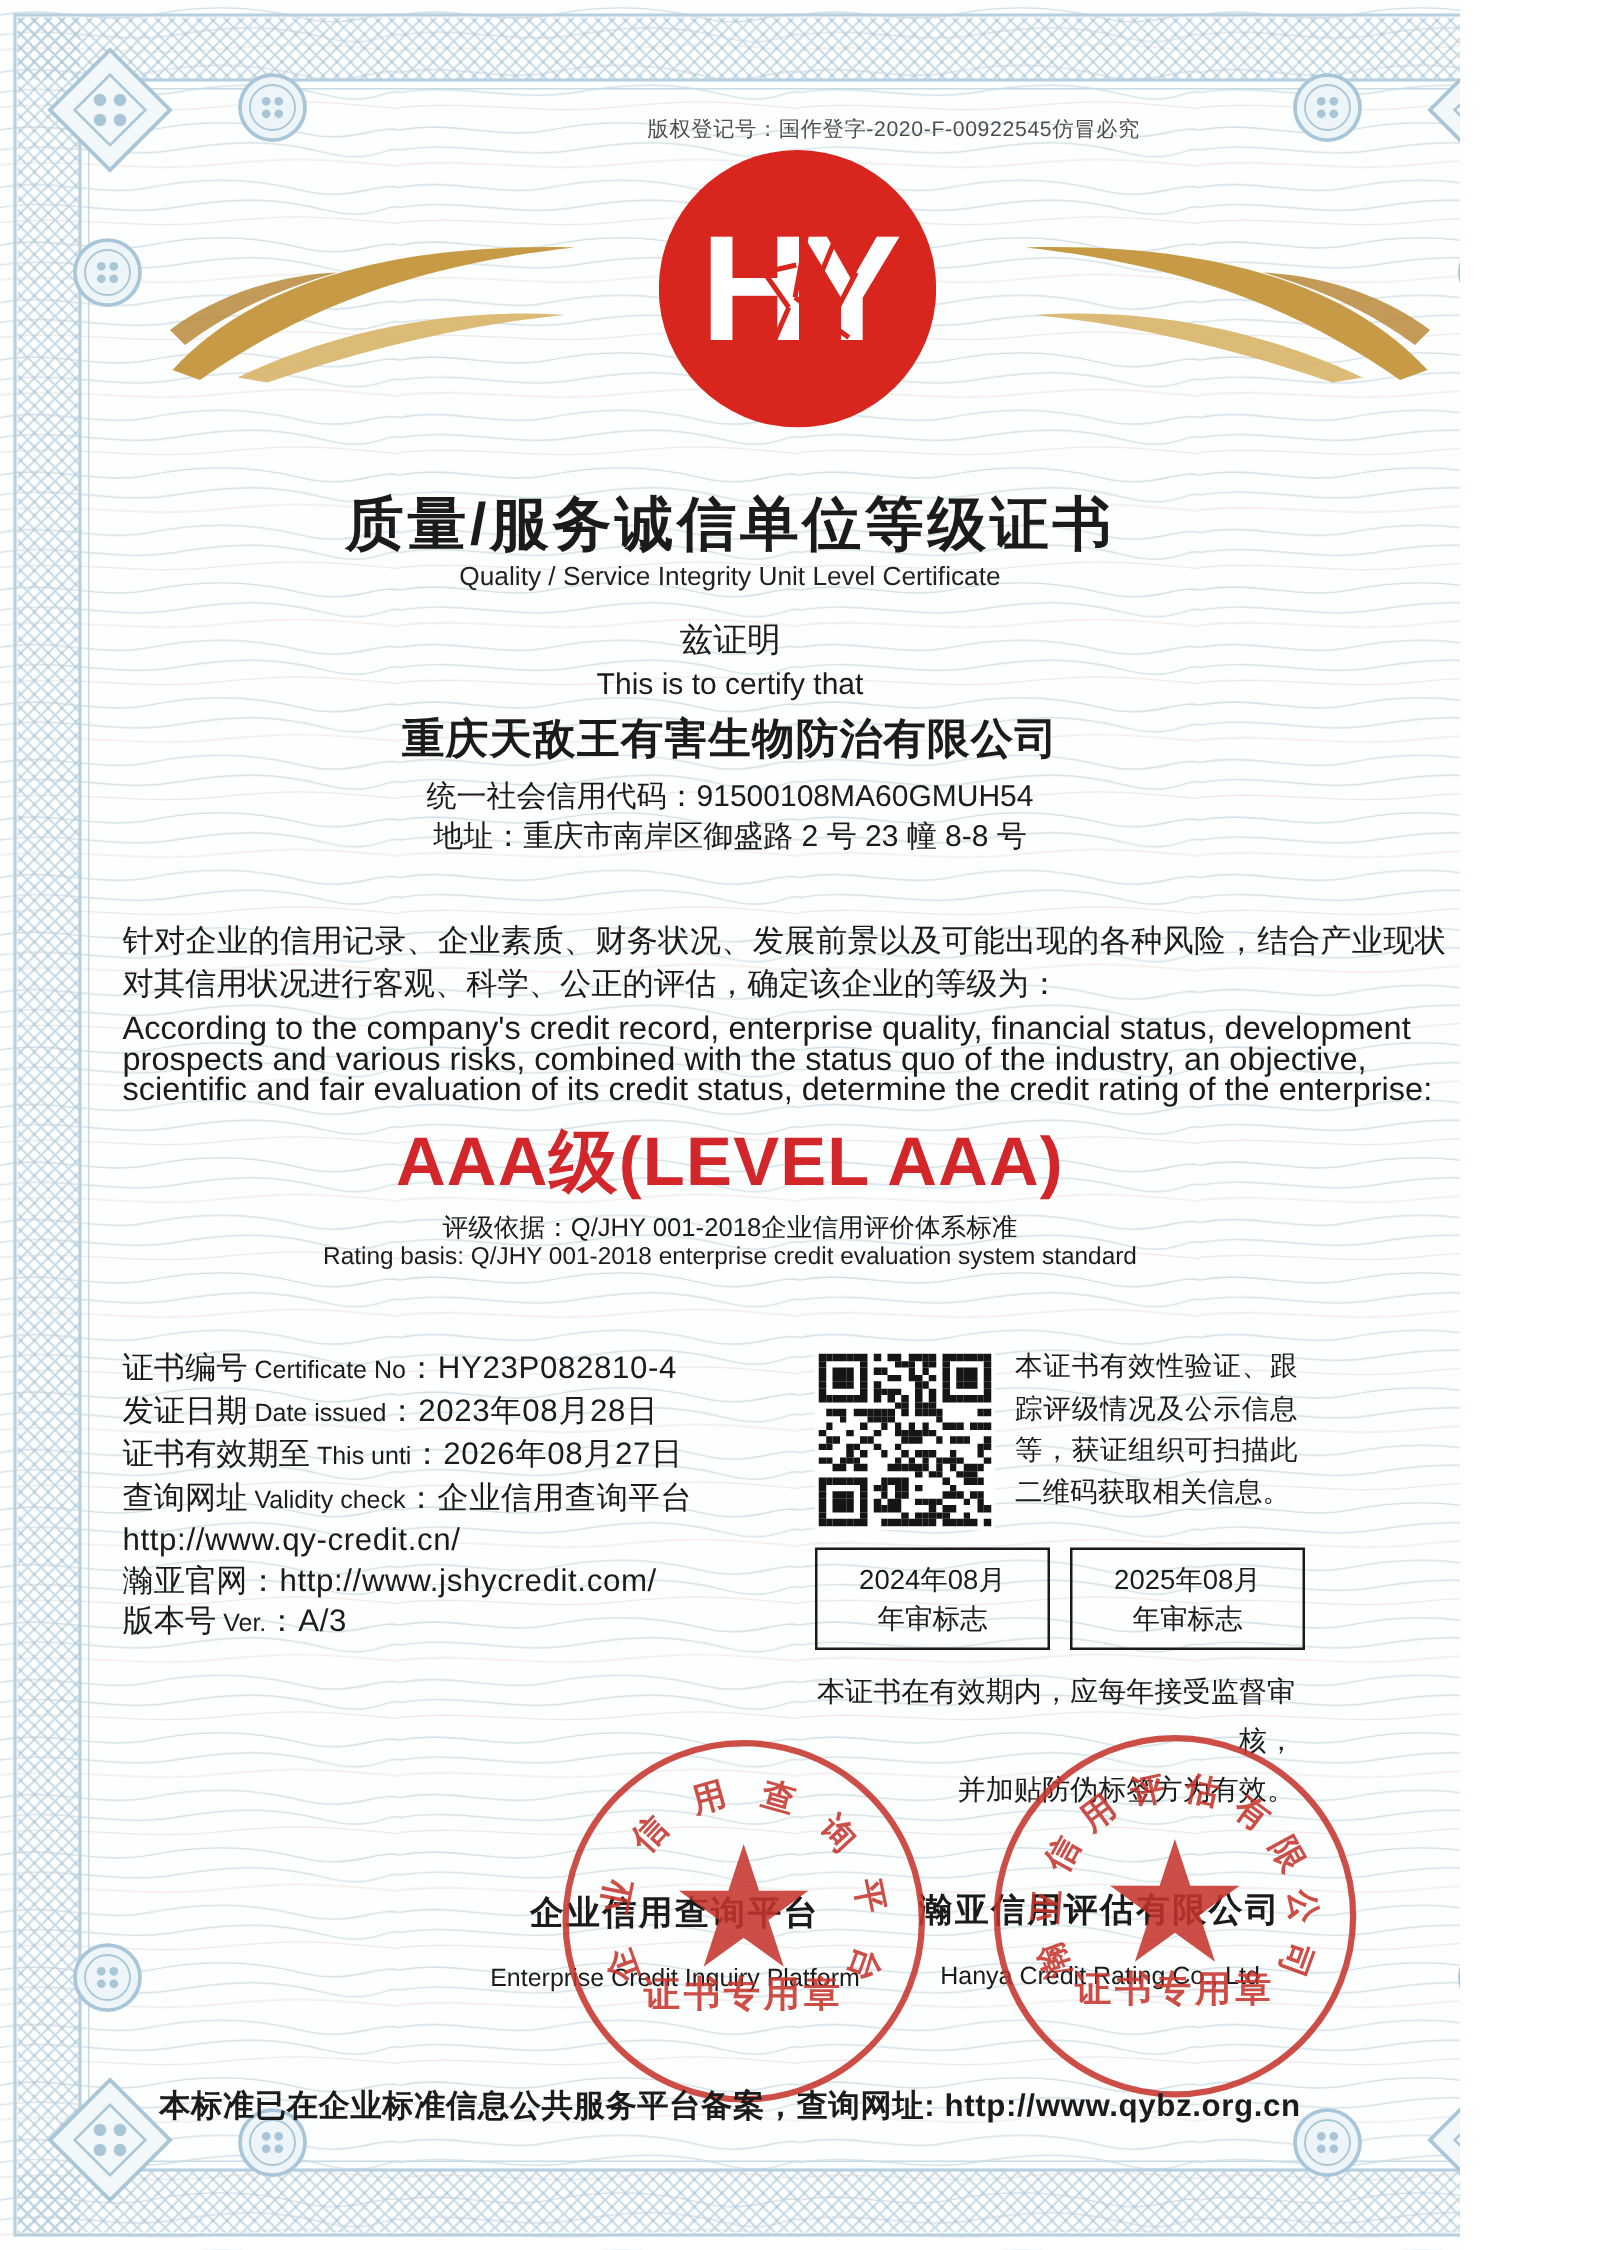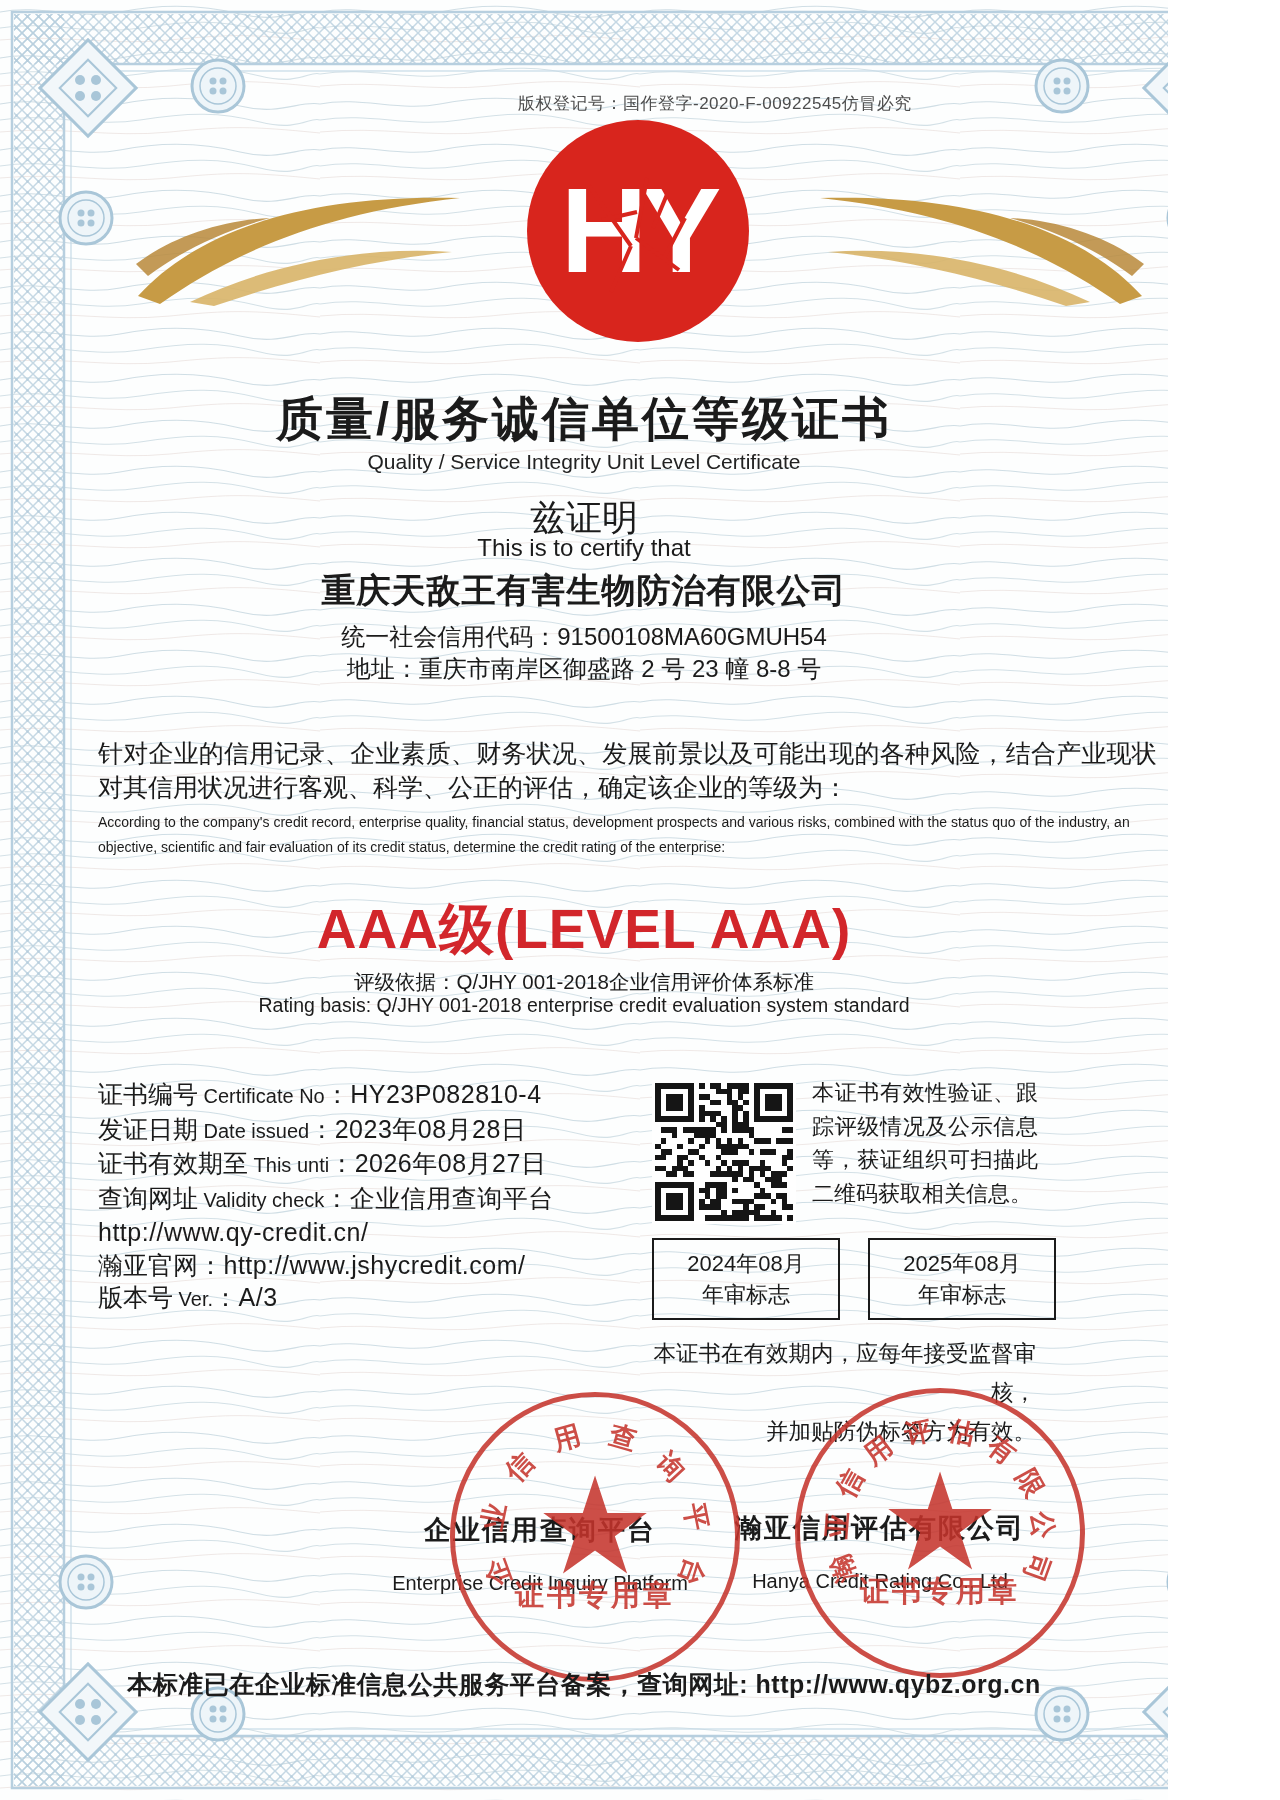--- a/index.html
+++ b/index.html
@@ -13,45 +13,45 @@
 
   .copyright{position:absolute;top:92px;left:518px;font-size:17px;color:#4d4d4d;letter-spacing:0.5px;}
 
   .logo{position:absolute;left:527px;top:120px;width:222px;height:222px;}
   .flourish{position:absolute;top:168px;width:340px;height:140px;}
   .flourish-l{left:130px;}
   .flourish-r{left:810px;transform:scaleX(-1);}
 
   .title-zh{top:368px;font-size:47px;font-weight:bold;letter-spacing:3px;margin-top:20px;}
   .title-en{top:450px;font-size:21px;color:#222;}
-  .certify-zh{top:494px;font-size:36px;}
+  .certify-zh{top:494px;font-size:27px;}
   .certify-en{top:534px;font-size:24px;}
   .company{top:568px;font-size:34px;font-weight:bold;letter-spacing:1px;}
   .credit-line{top:621px;font-size:24px;}
   .address-line{top:653px;font-size:24px;}
 
   .eval-zh{position:absolute;left:98px;top:736px;width:1084px;font-size:25px;line-height:34px;text-align:justify;}
-  .eval-en{position:absolute;left:98px;top:810px;width:1084px;font-size:14px;line-height:24.5px;}
+  .eval-en{position:absolute;left:98px;top:810px;width:1084px;font-size:26px;line-height:24.5px;}
 
   .rating{top:893px;font-size:55px;font-weight:bold;letter-spacing:1px;}
   .basis-zh{top:968px;font-size:20.5px;}
   .basis-en{top:994px;font-size:19.5px;}
 
   .details{position:absolute;left:98px;top:1078px;font-size:25px;}
   .detail-row{line-height:32.5px;white-space:nowrap;}
   .detail-row .den{font-size:20px;}
   .detail-row .dval{letter-spacing:0.5px;}
 
   .qr-block{position:absolute;left:652px;top:1076px;width:384px;height:152px;}
   .qr{position:absolute;left:0;top:4px;display:grid;width:138px;height:138px;background:#fff;padding:3px;}
   .qr div{width:100%;height:100%;}
   .qr .m{background:#151515;}
   .qr-note{position:absolute;left:160px;top:0px;width:226px;font-size:22px;line-height:33.5px;text-align:justify;}
 
-  .annual-marks{position:absolute;left:652px;top:1238px;display:flex;gap:28px;text-align:center;}
+  .annual-marks{position:absolute;left:652px;top:1238px;display:flex;gap:16px;text-align:center;}
   .mark-box{width:184px;height:78px;border:2.5px solid #1b1b1b;display:flex;flex-direction:column;justify-content:center;align-items:center;font-size:22px;line-height:31px;}
 
   .supervision{position:absolute;left:652px;top:1334px;width:384px;font-size:22.5px;line-height:39px;text-align:right;}
 
   .issuer{position:absolute;text-align:center;}
   .issuer-l{left:360px;top:1512px;width:360px;}
   .issuer-r{left:685px;top:1510px;width:390px;}
   .issuer .izh{font-size:27px;font-weight:600;letter-spacing:2px;}
   .issuer .ien{font-size:20px;margin-top:24px;}
 

